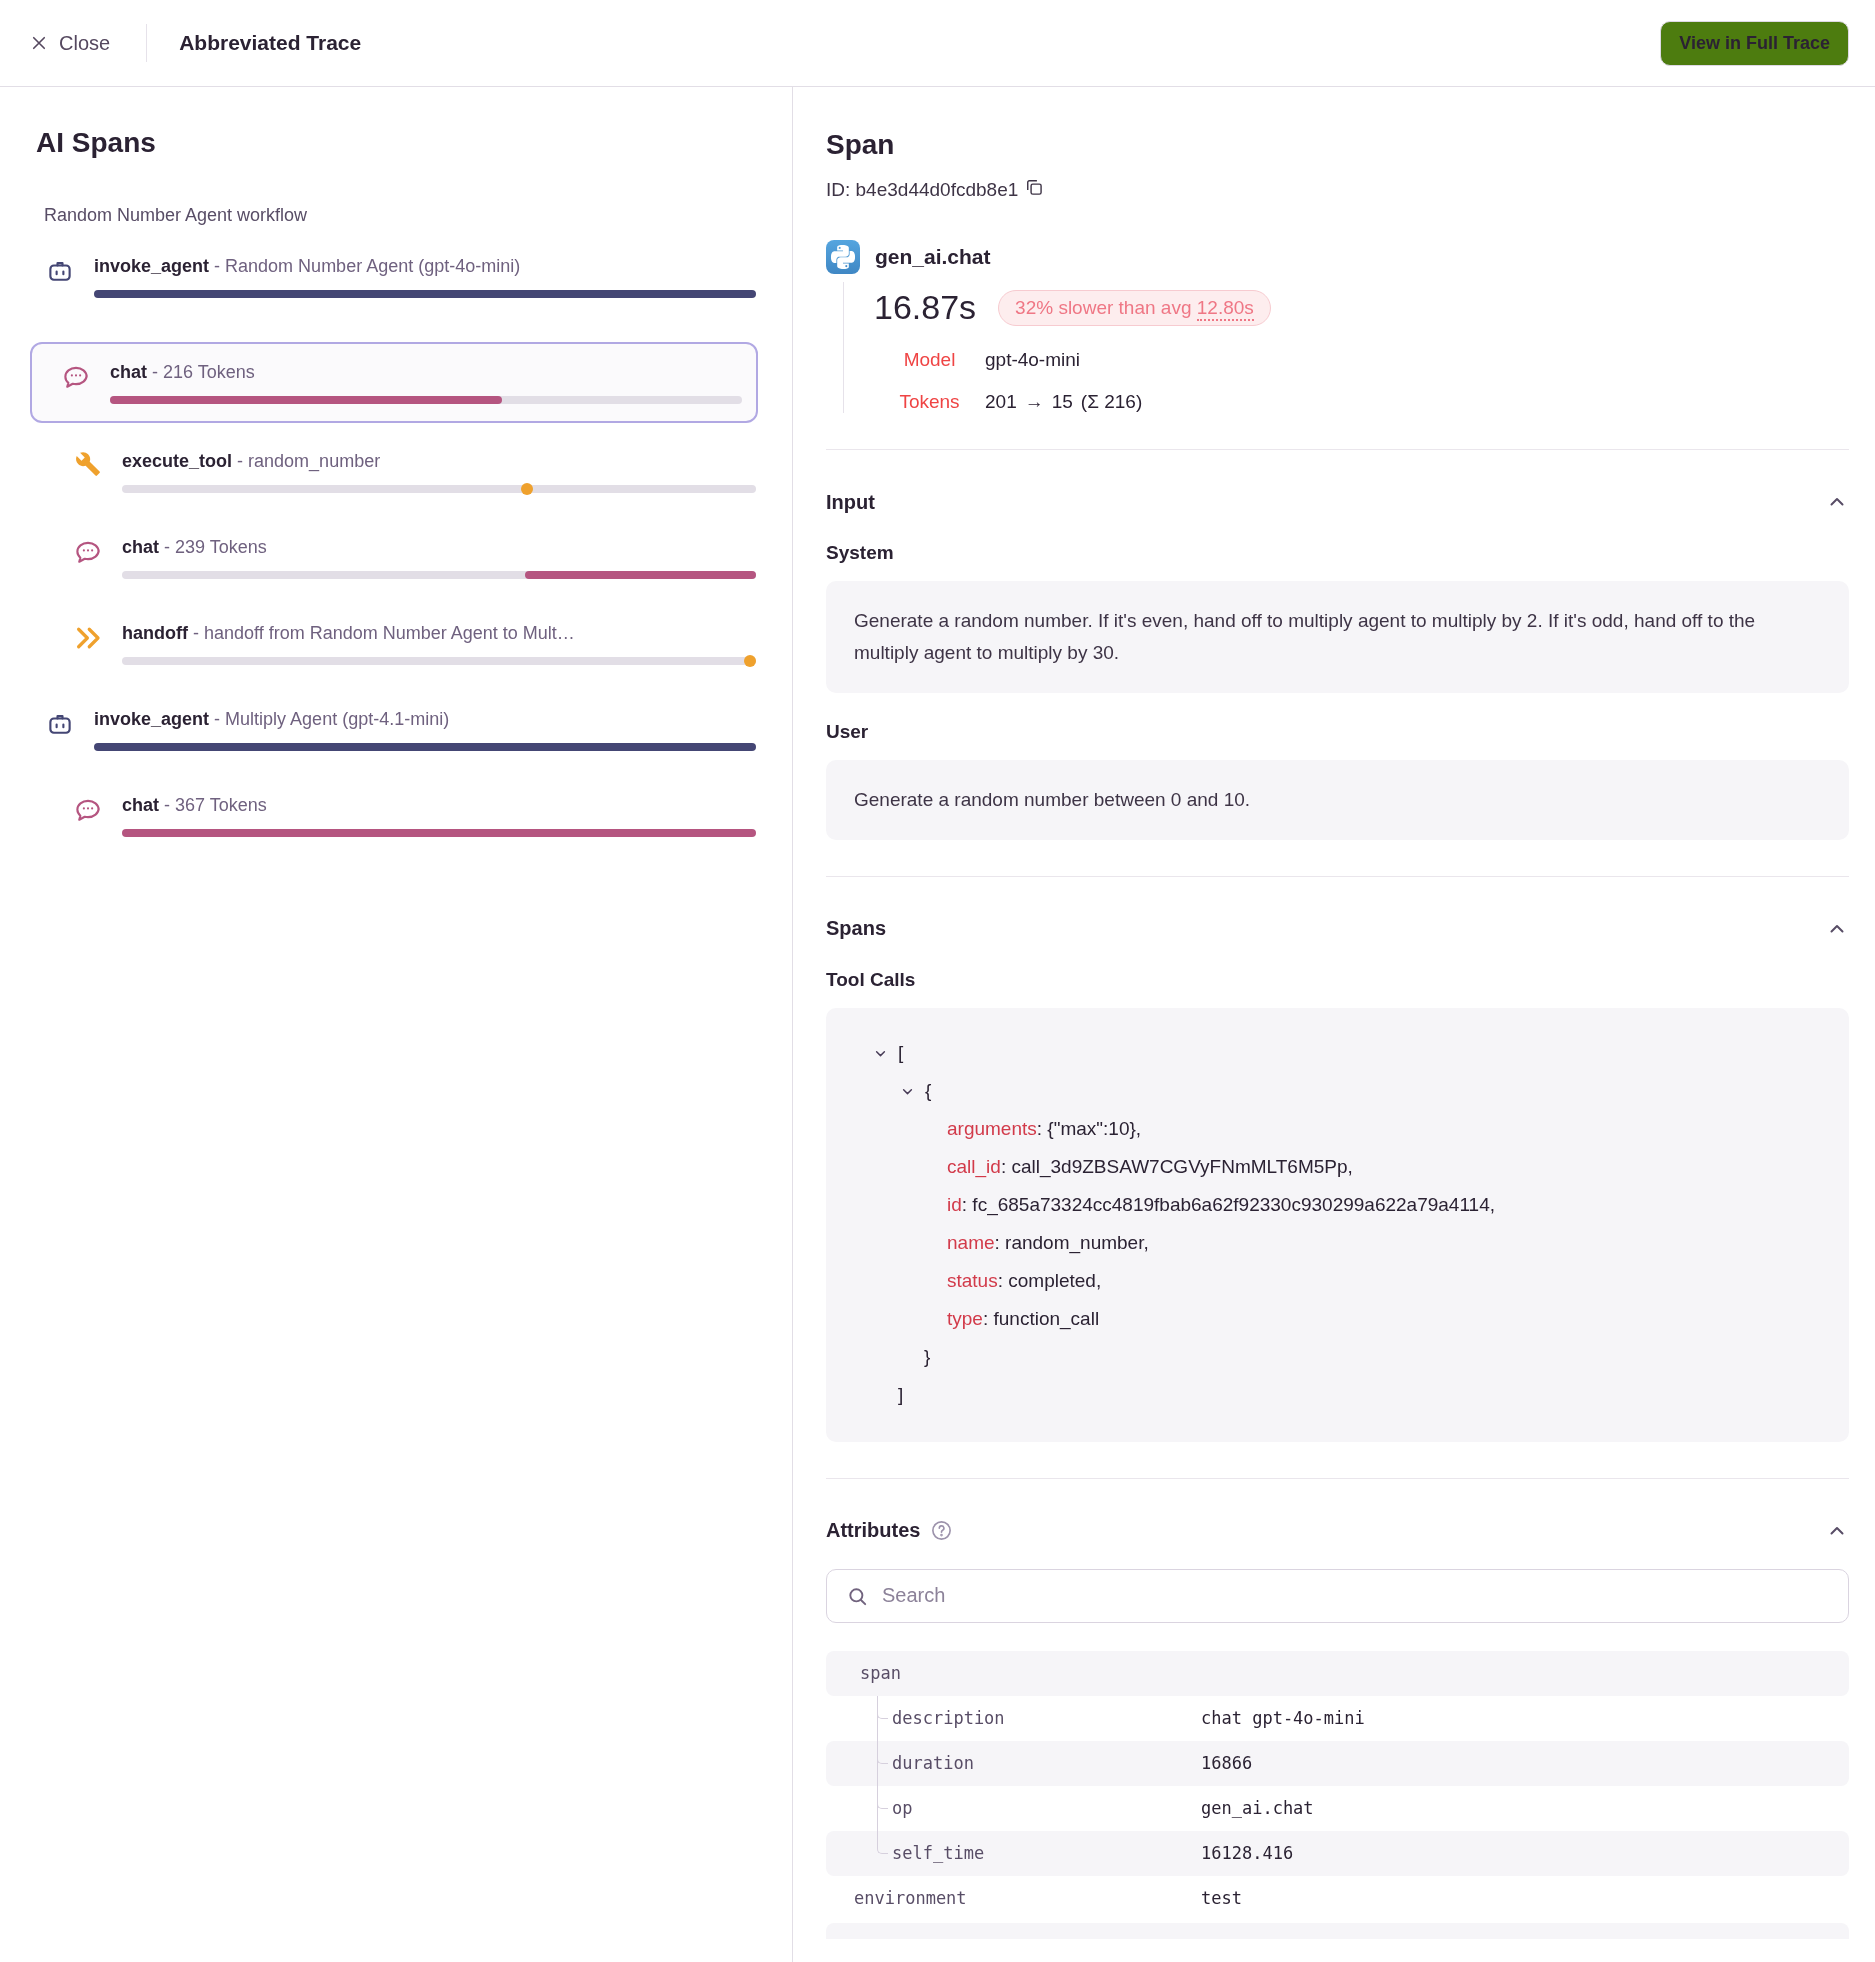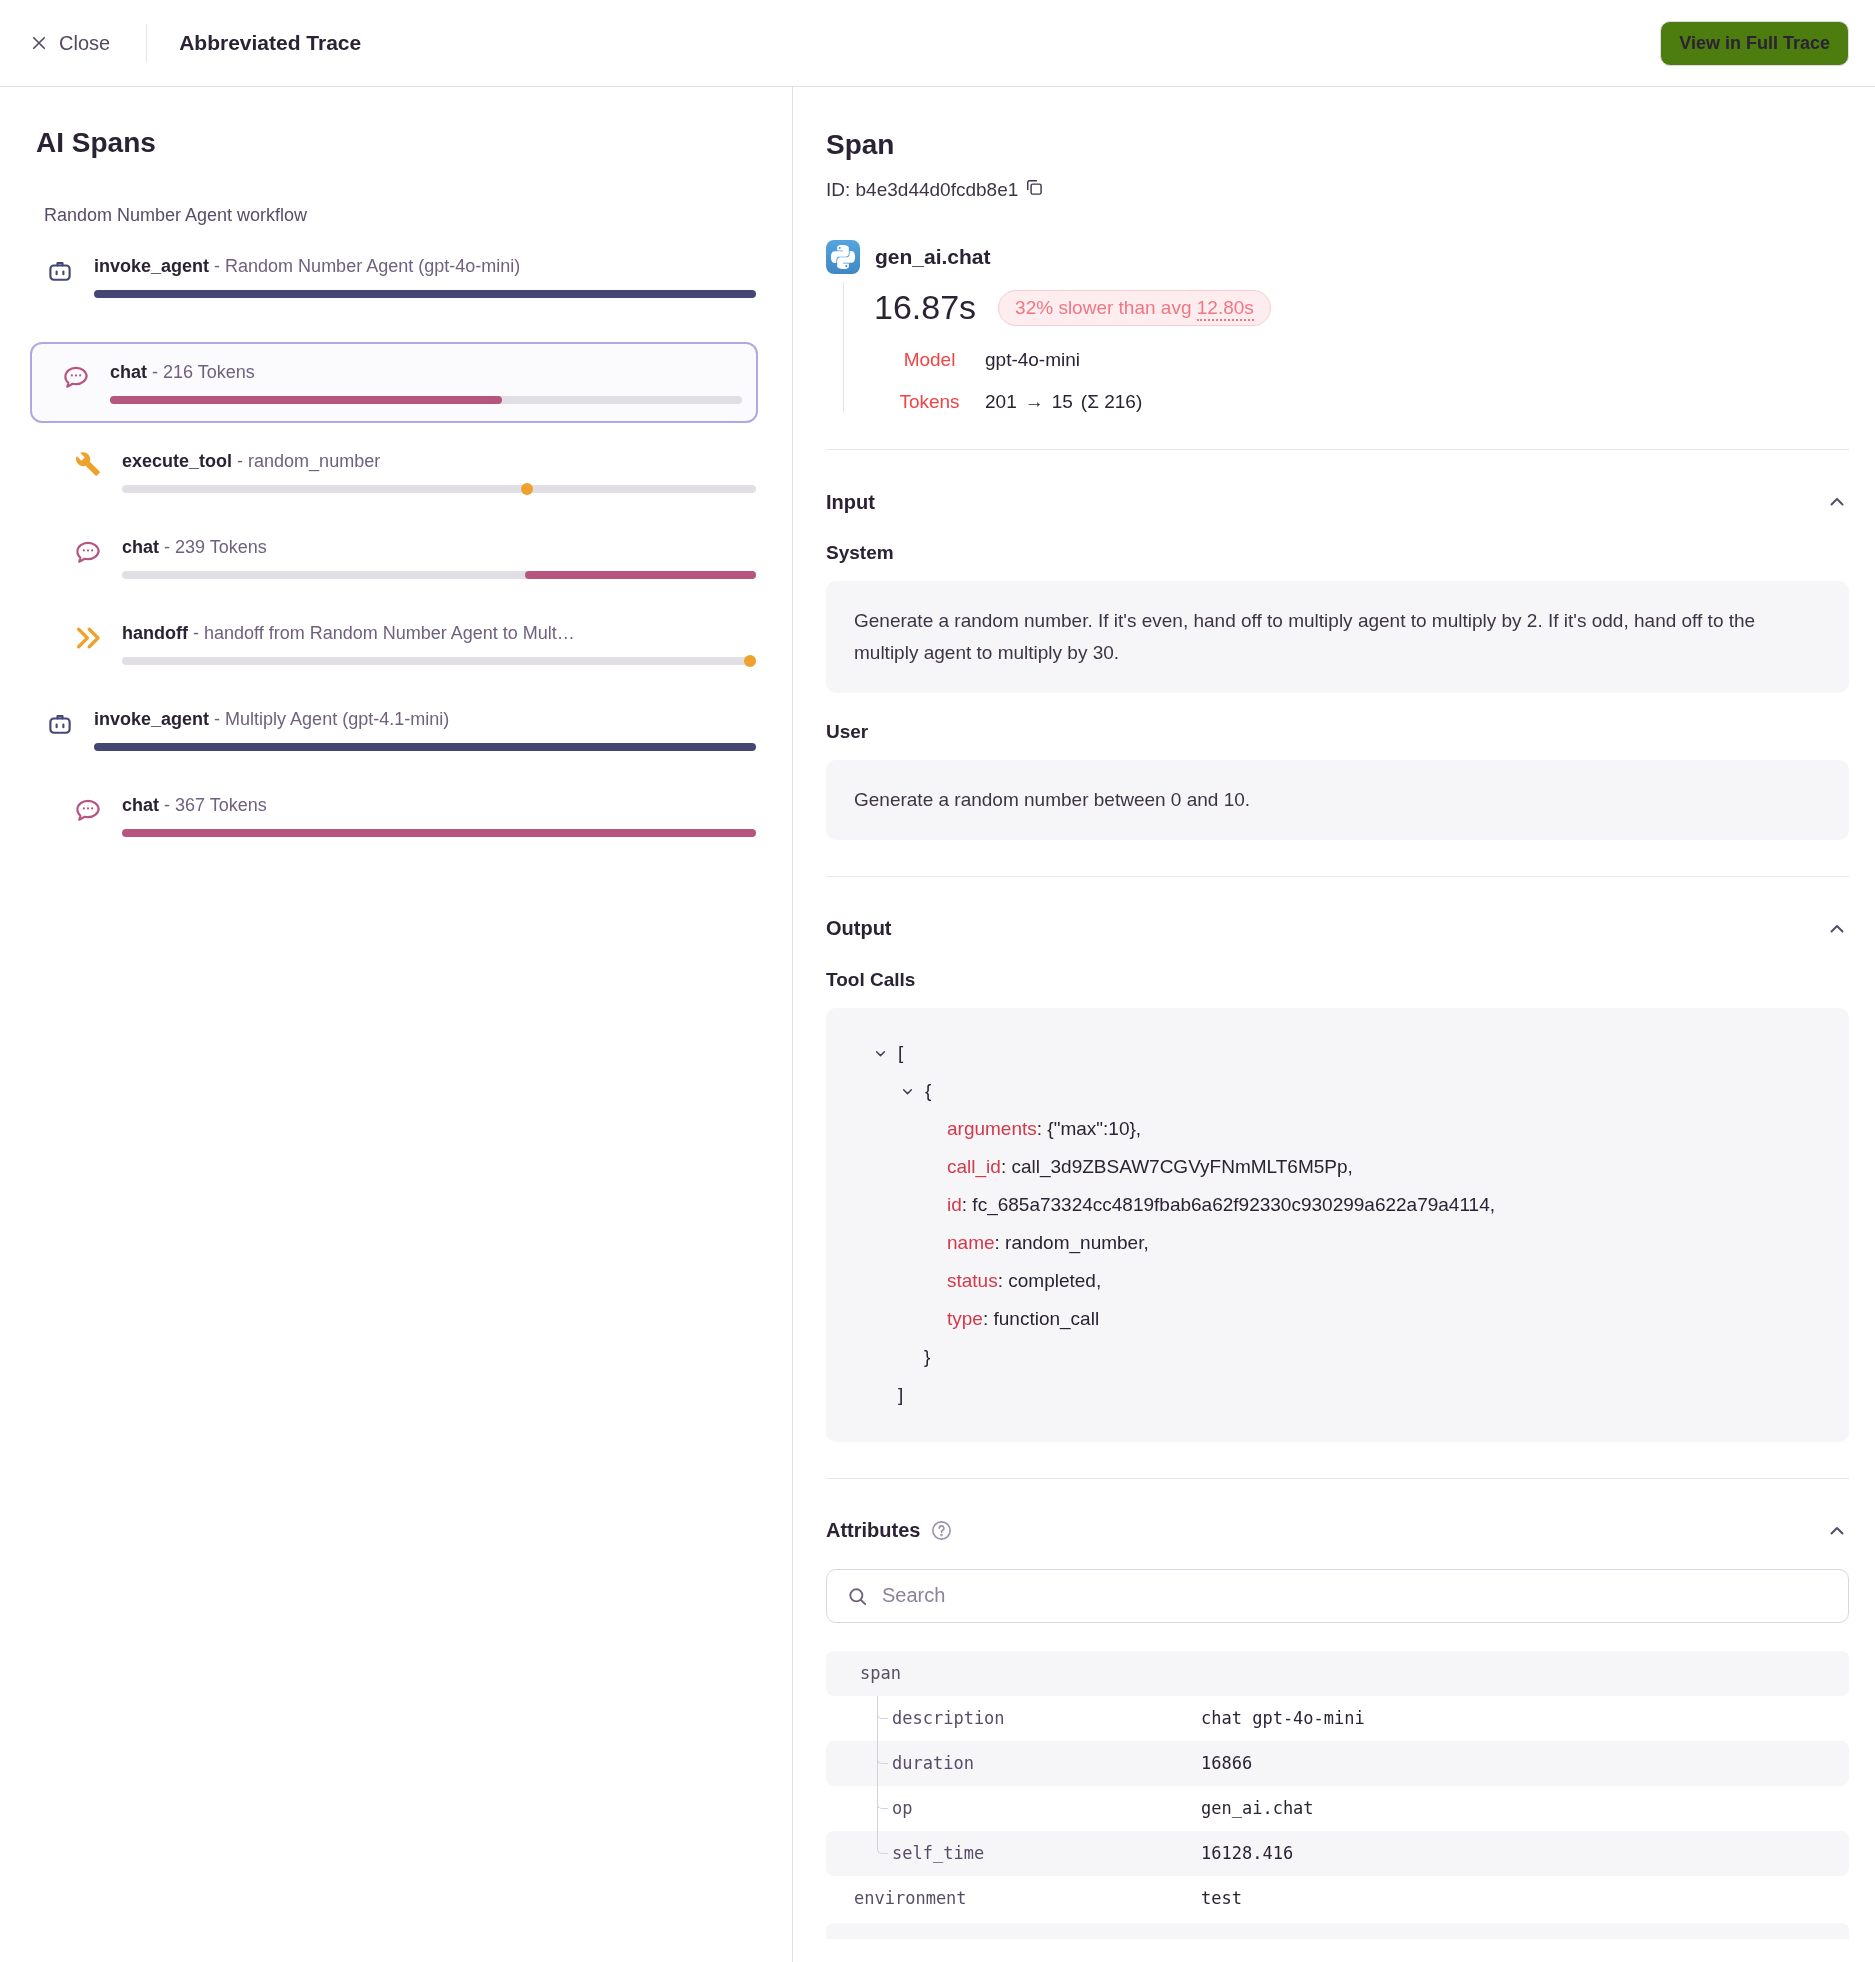--- a/index.html
+++ b/index.html
@@ -341,21 +341,21 @@
         </svg>
     </div>
     <div class="sub-label">System</div>
     <div class="msg-box">Generate a random number. If it's even, hand off to multiply agent to multiply by 2. If it's odd, hand off to the multiply agent to multiply by 30.</div>
     <div class="sub-label">User</div>
     <div class="msg-box">Generate a random number between 0 and 10.</div>
 
     <div class="hr"></div>
 
     <div class="sec-head">
-      <div class="sec-title">Output</div>
+      <div class="sec-title">Spans</div>
       <div class="sec-spacer"></div>
       <svg class="chev-up" viewBox="0 0 24 24" width="24" height="24">
           <use href="#i-chev-up"></use>
         </svg>
     </div>
     <div class="sub-label">Tool Calls</div>
     <div class="json-box">
       <div class="jline p-l0"><span class="jchev">
             <svg viewBox="0 0 17 17" width="17" height="17">
               <use href="#i-chev-down"></use>

